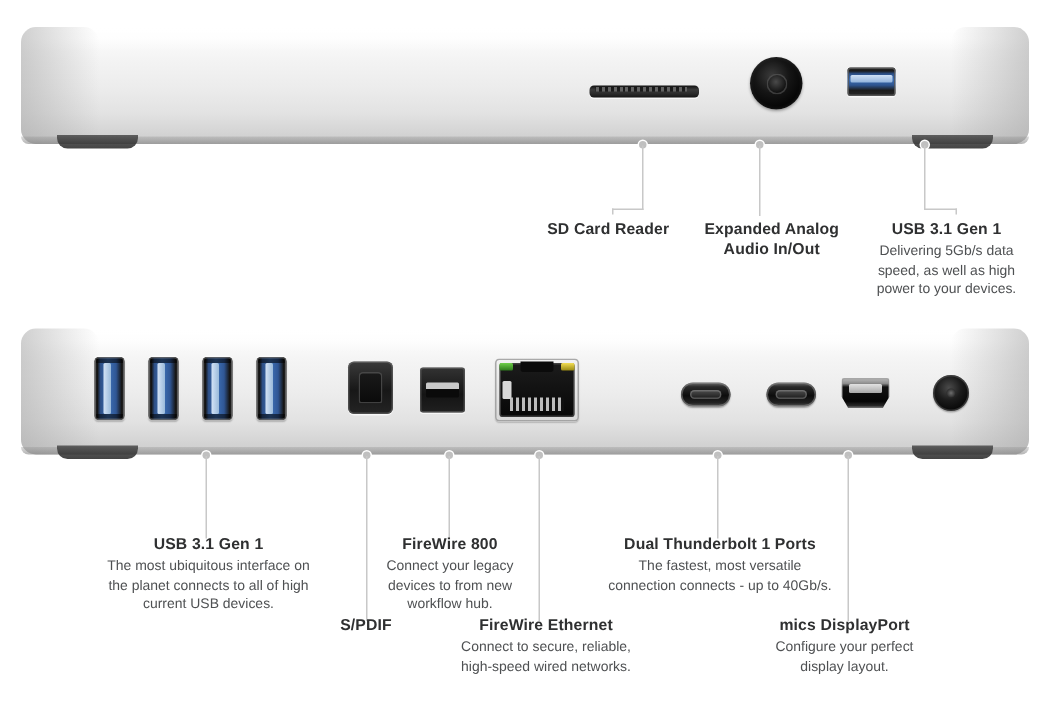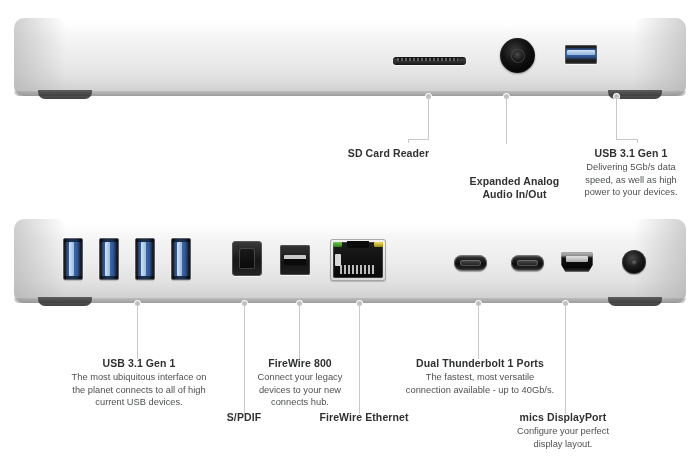--- a/index.html
+++ b/index.html
@@ -268,25 +268,25 @@
     <div class="vline" style="left:2px; top:3px; height:47px;"></div>
   </div>
 
   <div class="leader" style="left:590px; top:94px; width:40px; height:48px;">
     <div class="dot" style="left:24px; top:0px;"></div>
     <div class="vline" style="left:26px; top:3px; height:43px;"></div>
     <div class="hline" style="left:26px; top:45px; width:22px;"></div>
     <div class="vline" style="left:47px; top:45px; height:4px;"></div>
   </div>
 
-  <div class="callout" style="left:336px; top:147px; width:105px;">
+  <div class="callout" style="left:353px; top:147px; width:105px;">
     <div class="c-title">SD Card Reader</div>
   </div>
 
-  <div class="callout" style="left:462px; top:147px; width:105px;margin-top:28px;">
+  <div class="callout" style="left:462px; top:147px; width:105px;">
     <div class="c-title">Expanded Analog Audio In/Out</div>
   </div>
 
   <div class="callout" style="left:575px; top:147px; width:112px;">
     <div class="c-title">USB 3.1 Gen 1</div>
     <div class="c-desc">Delivering 5Gb/s data speed, as well as high power to your devices.</div>
   </div>
 
   <div class="device" style="left:14px; top:219px; width:672px; height:84px;">
     <div class="topsheen"></div>
@@ -381,34 +381,35 @@
     <div class="vline" style="left:2px; top:3px; height:110px;"></div>
   </div>
 
   <div class="callout" style="left:68px; top:357px; width:142px;">
     <div class="c-title">USB 3.1 Gen 1</div>
     <div class="c-desc">The most ubiquitous interface on the planet connects to all of high current USB devices.</div>
   </div>
 
   <div class="callout" style="left:249px; top:357px; width:102px;">
     <div class="c-title">FireWire 800</div>
-    <div class="c-desc">Connect your legacy devices to your new connects hub.</div>
+    <div class="c-desc">Connect your legacy devices to from new workflow hub.</div>
   </div>
 
   <div class="callout" style="left:404px; top:357px; width:152px;">
     <div class="c-title">Dual Thunderbolt 1 Ports</div>
-    <div class="c-desc">The fastest, most versatile connection available - up to 40Gb/s.</div>
+    <div class="c-desc">The fastest, most versatile connection connects - up to 40Gb/s.</div>
   </div>
 
   <div class="callout" style="left:182px; top:411px; width:124px;">
     <div class="c-title">S/PDIF</div>
   </div>
 
   <div class="callout" style="left:305px; top:411px; width:118px;">
     <div class="c-title">FireWire Ethernet</div>
+    <div class="c-desc">Connect to secure, reliable, high-speed wired networks.</div>
   </div>
 
   <div class="callout" style="left:505px; top:411px; width:116px;">
     <div class="c-title">mics DisplayPort</div>
     <div class="c-desc">Configure your perfect display layout.</div>
   </div>
 
 </div>
 
 </body></html>

